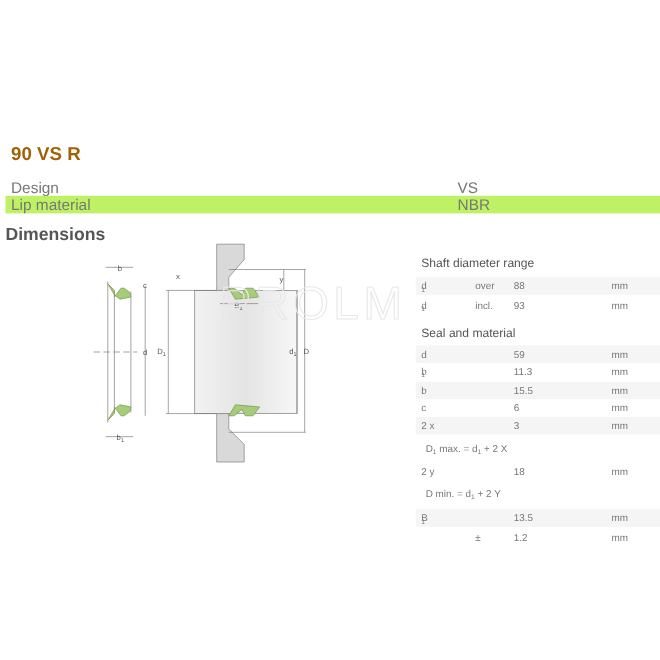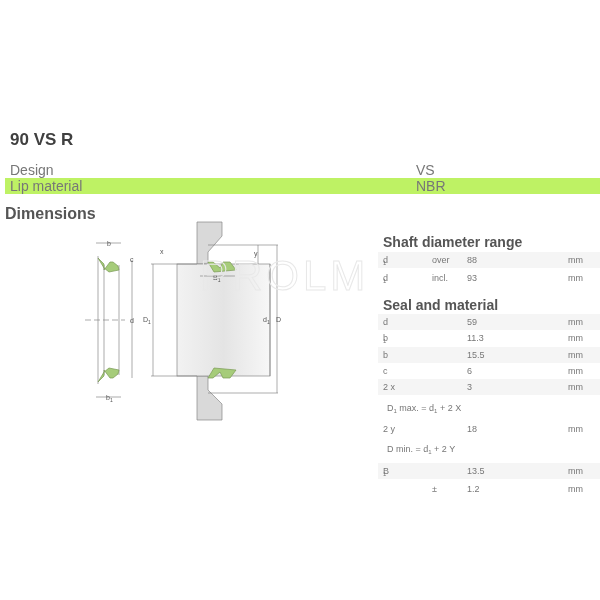--- a/index.html
+++ b/index.html
@@ -1,28 +1,28 @@
 <!DOCTYPE html>
 <html><head>
 <meta charset="utf-8">
 <style>
   html, body { margin:0; padding:0; background:#fff; }
   body { width:600px; height:600px; position:relative; overflow:hidden;
          font-family:"Liberation Sans", sans-serif; color:#777; }
-  .title { position:absolute; left:10px; top:130px; font-size:17px; font-weight:bold; color:#404040; }
+  .title { position:absolute; left:10px; top:130px; font-size:17px; font-weight:bold; color:#a16207; }
   .prop-row { position:absolute; left:5px; width:595px; height:16px; font-size:14px; line-height:16px; }
   .prop-row.shade { background:#bef264; }
   .prop-row .lbl { position:absolute; left:5px; }
   .prop-row .val { position:absolute; left:411px; }
   .section { position:absolute; left:5px; top:205px; font-size:16px; font-weight:bold; color:#555; }
-  .sub { position:absolute; left:383px; font-size:14px; font-weight:bold; color:#555; }
+  .sub { position:absolute; left:383px; font-size:11px; font-weight:normal; color:#555; }
   .drow { position:absolute; left:378px; width:222px; height:16px; font-size:9px; line-height:16px; }
   .drow.shade { background:#f5f5f5; }
   .drow span { position:absolute; }
-  .c1 { left:5px; } .c2 { left:54px; } .c3 { left:89px; } .c4 { left:190px; }
+  .c1 { left:5px; } .c2 { left:54px; } .c3 { left:89px; } .c4 { left:178px; }
   .formula { position:absolute; left:387px; font-size:9px; }
   sub { font-size:6px; vertical-align:-2px; }
   .diagram { position:absolute; left:0; top:0; }
   .watermark { position:absolute; left:200px; top:252px; font-size:42px; color:transparent;
                -webkit-text-stroke:1px #e8e8e8; letter-spacing:4px; }
 </style>
 </head>
 <body>
 
 <div class="title">90 VS R</div>

